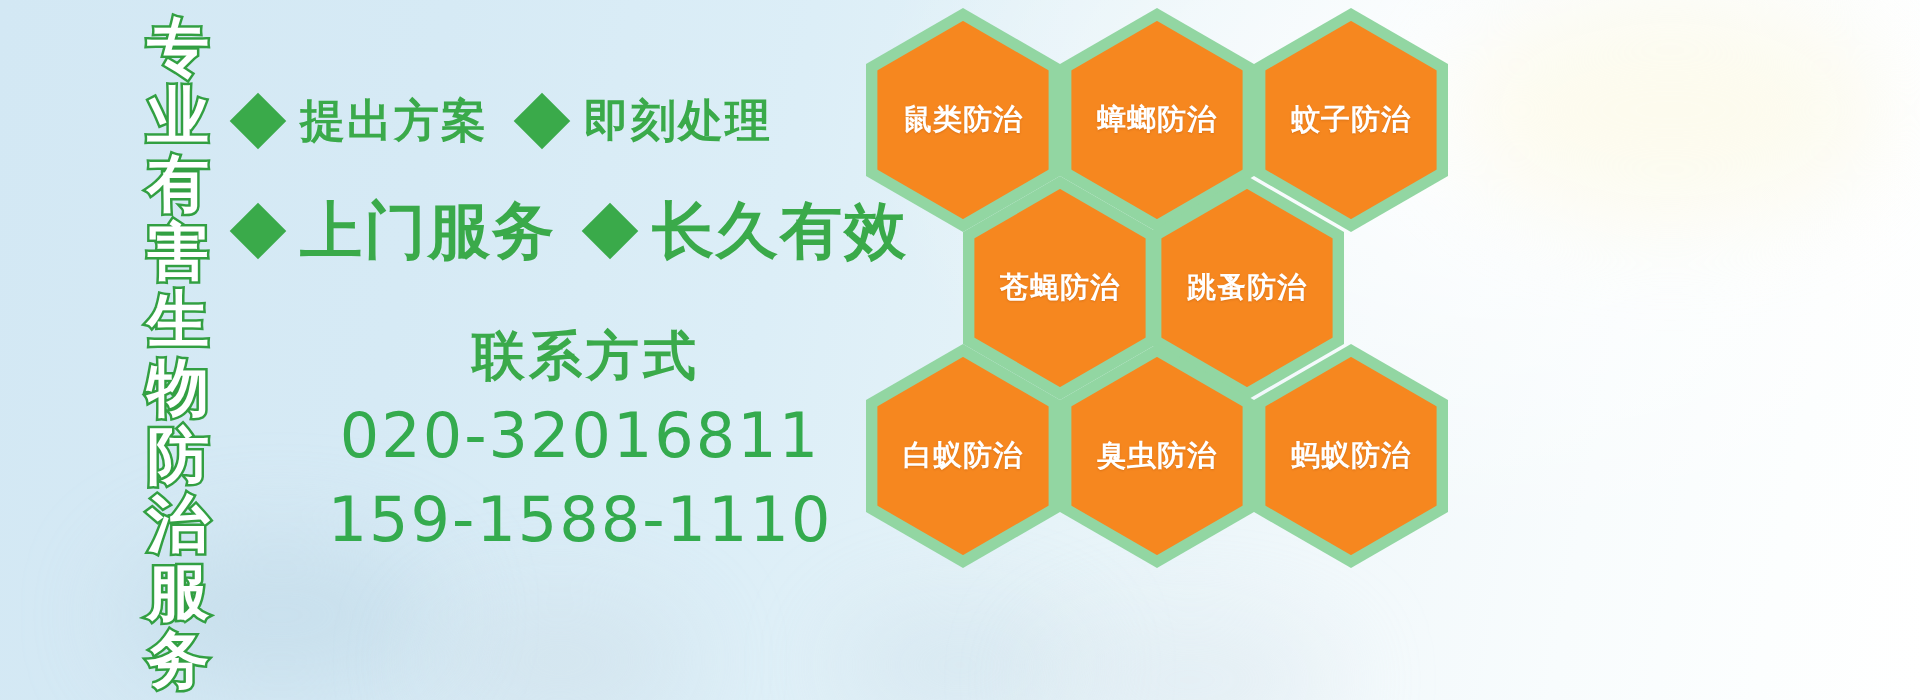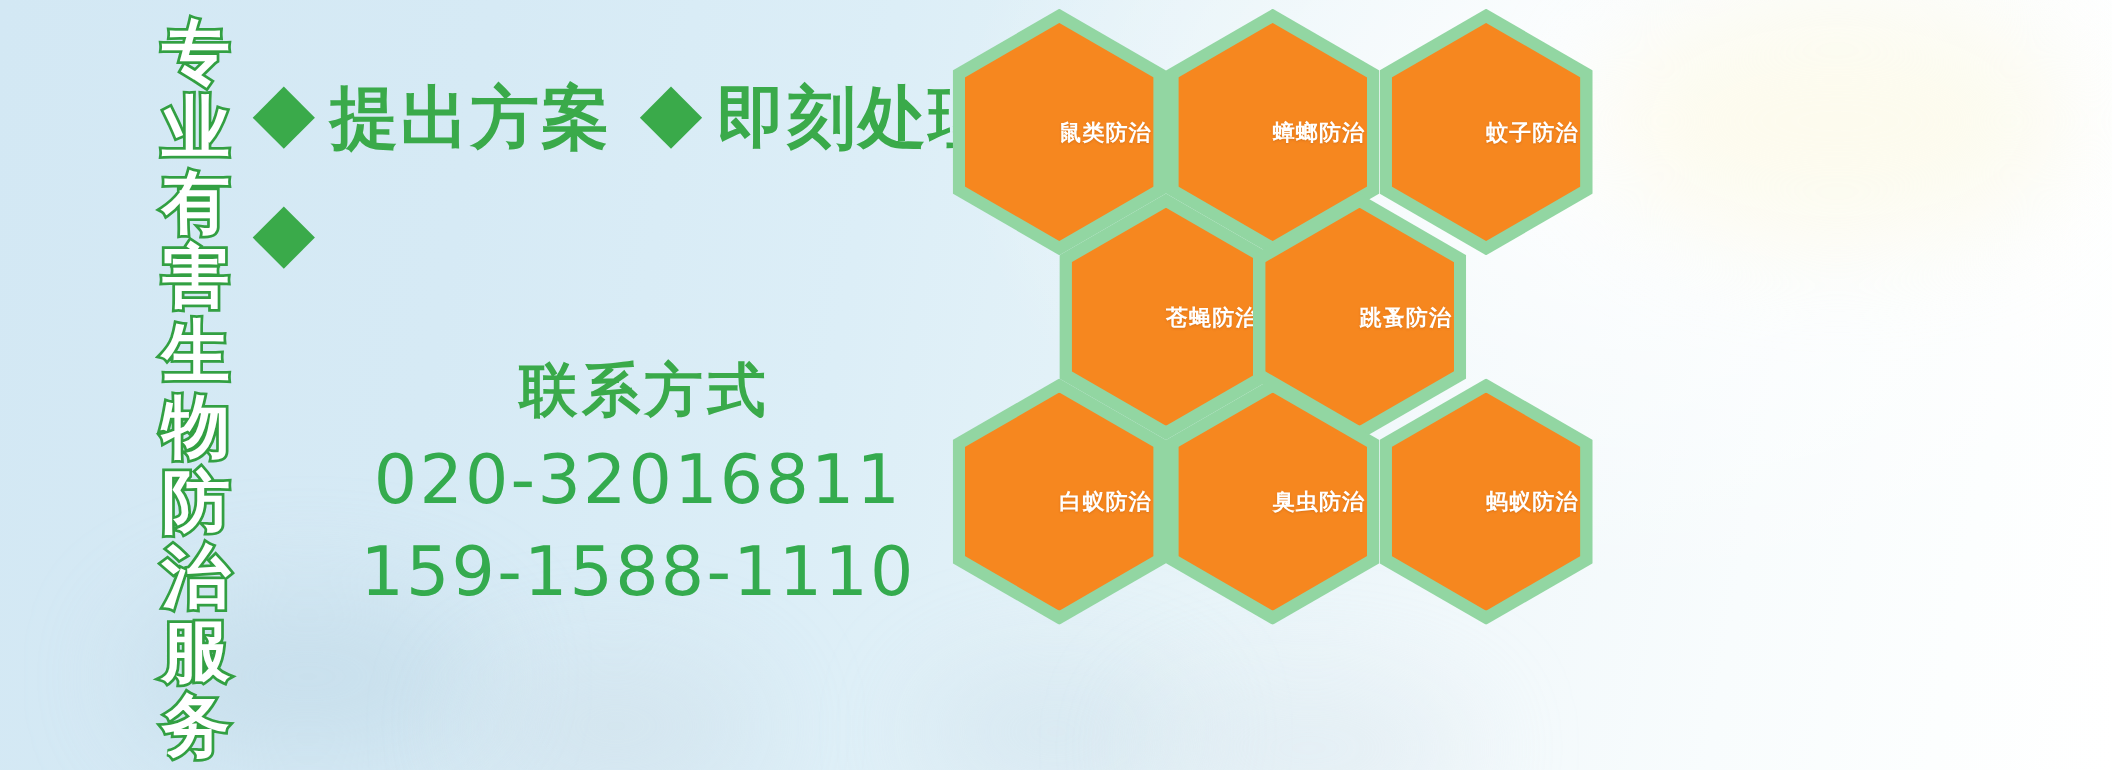--- a/index.html
+++ b/index.html
@@ -68,21 +68,21 @@
 
   
   .feature-row {
     position: absolute;
     display: flex;
     align-items: center;
     color: #3aaa4a;
     font-weight: bold;
     white-space: nowrap;
   }
-  #feature-row-1 { left: 238px; top: 72px;  font-size: 62px; line-height: 70px; }
+  #feature-row-1 { left: 238px; top: 86px;  font-size: 45px; line-height: 70px; }
   #feature-row-2 { left: 238px; top: 196px; font-size: 62px; line-height: 70px; }
   .feature-cell { display: flex; align-items: center; }
   .diamond-icon {
     display: inline-block;
     width: 40px;
     height: 40px;
     background: #3aaa4a;
     transform: rotate(45deg);
     margin-right: 22px;
     flex: 0 0 auto;
@@ -143,25 +143,24 @@
   }
   .hex .hex-label {
     position: absolute;
     left: 0; top: 0;
     width: 100%; height: 100%;
     display: flex;
     align-items: center;
     justify-content: center;
     color: #ffffff;
     font-weight: bold;
-    font-size: 20px;
+    font-size: 29px;
     letter-spacing: 1px;
     white-space: nowrap;
     text-shadow: 0 1px 2px rgba(140,60,0,0.25);
-    padding-left: 42px;
   }
 </style>
 </head>
 <body>
 
 <div id="stage">
 
   <div class="bg-blob blob-a"></div>
   <div class="bg-blob blob-b"></div>
   <div class="bg-blob blob-c"></div>
@@ -189,22 +188,27 @@
     <span class="feature-gap"></span>
     <span class="feature-cell">
       <span class="diamond-icon"></span>
       <span class="feature-label">即刻处理</span>
     </span>
   </div>
 
   <div class="feature-row" id="feature-row-2">
     <span class="feature-cell">
       <span class="diamond-icon"></span>
+      <span class="feature-label">上门服务</span>
     </span>
     <span class="feature-gap"></span>
+    <span class="feature-cell">
+      <span class="diamond-icon"></span>
+      <span class="feature-label">长久有效</span>
+    </span>
   </div>
 
   <div id="contact-block">
     <div id="contact-title">联系方式</div>
     <div class="contact-phone" id="contact-phone-1">020-32016811</div>
     <div class="contact-phone" id="contact-phone-2">159-1588-1110</div>
   </div>
 
   <div id="hex-grid">
 
@@ -225,21 +229,21 @@
       <div class="hex-inner"></div>
       <div class="hex-label">蚊子防治</div>
     </div>
 
     <div class="hex" style="left:103px; top:176px;">
       <div class="hex-outer"></div>
       <div class="hex-inner"></div>
       <div class="hex-label">苍蝇防治</div>
     </div>
 
-    <div class="hex" style="left:279px; top:176px;">
+    <div class="hex" style="left:290px; top:176px;">
       <div class="hex-outer"></div>
       <div class="hex-inner"></div>
       <div class="hex-label">跳蚤防治</div>
     </div>
 
     <div class="hex" style="left:200px; top:344px;">
       <div class="hex-outer"></div>
       <div class="hex-inner"></div>
       <div class="hex-label">臭虫防治</div>
     </div>

